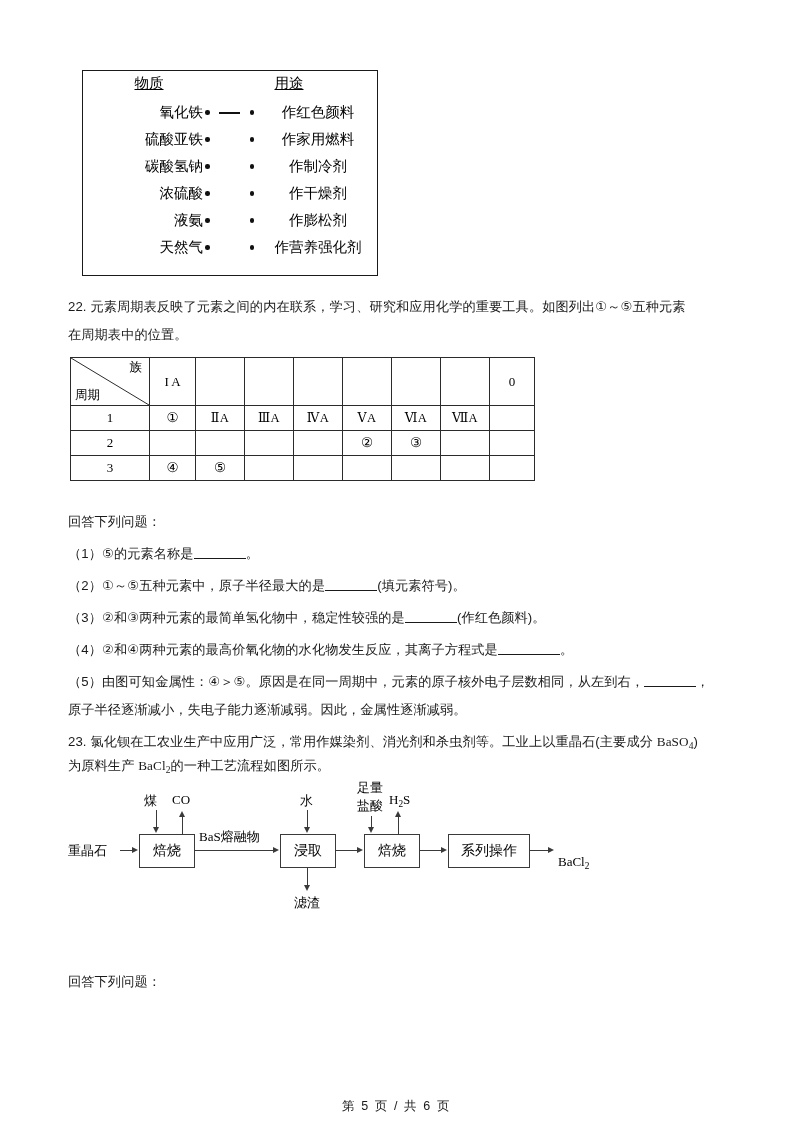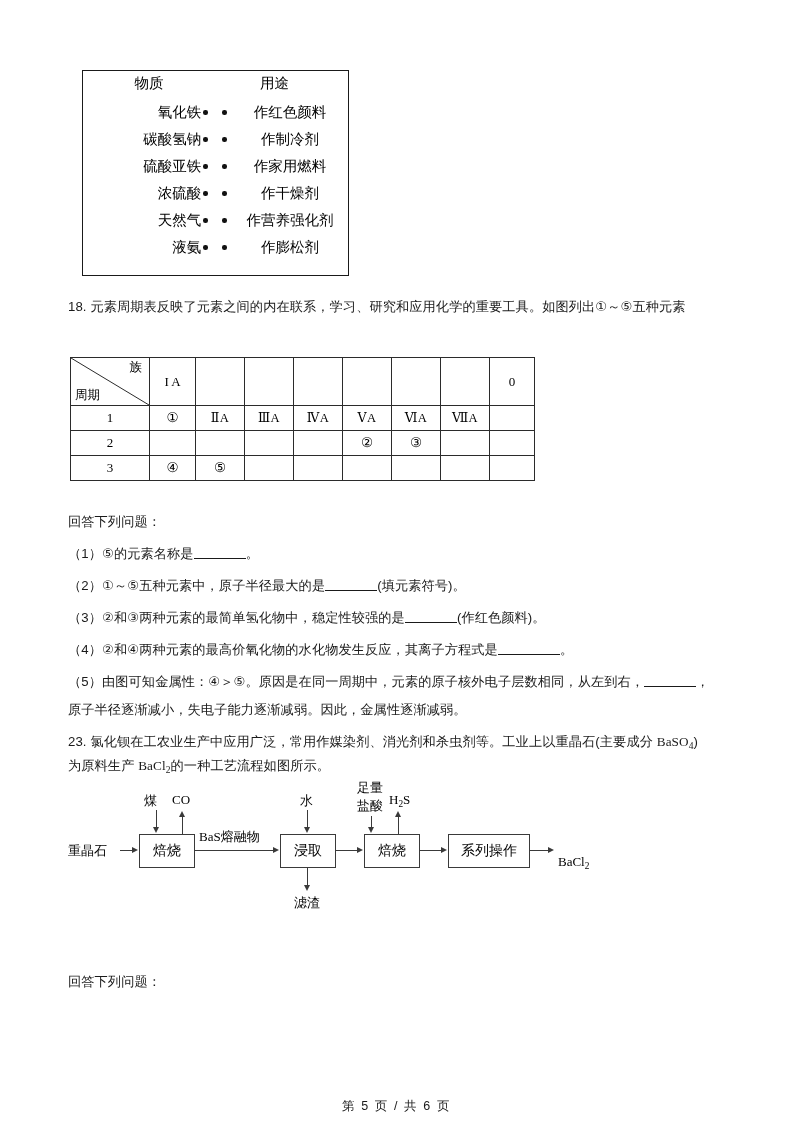--- a/index.html
+++ b/index.html
@@ -20,24 +20,25 @@
     left: 0; top: 0;
     width: 793px;
     height: 1122px;
   }
 
   
   .match-box {
     position: absolute;
     left: 82px;
     top: 70px;
-    width: 267px;
+    width: 296px;
     height: 206px;
     border: 1px solid #1a1a1a;
     box-sizing: border-box;
+    text-decoration: underline;
   }
   .match-grid {
     position: absolute;
     left: 0; top: 14px;
     width: 100%;
   }
   .match-row {
     display: flex;
     align-items: center;
     height: 27px;
@@ -276,83 +277,84 @@
         <div class="mr-mid">
             <div class="link-line"></div>
           </div>
         <div class="mr-dotr">
             <span class="bullet"></span>
           </div>
         <div class="mr-right">作红色颜料</div>
       </div>
 
       <div class="match-row">
+        <div class="mr-left">硫酸亚铁</div>
+        <div class="mr-dotl">
+            <span class="bullet"></span>
+          </div>
+        <div class="mr-mid"></div>
+        <div class="mr-dotr">
+            <span class="bullet"></span>
+          </div>
+        <div class="mr-right">作家用燃料</div>
+      </div>
+
+      <div class="match-row">
         <div class="mr-left">碳酸氢钠</div>
         <div class="mr-dotl">
             <span class="bullet"></span>
           </div>
         <div class="mr-mid"></div>
         <div class="mr-dotr">
             <span class="bullet"></span>
           </div>
         <div class="mr-right">作制冷剂</div>
-      </div>
-
-      <div class="match-row">
-        <div class="mr-left">硫酸亚铁</div>
-        <div class="mr-dotl">
-            <span class="bullet"></span>
-          </div>
-        <div class="mr-mid"></div>
-        <div class="mr-dotr">
-            <span class="bullet"></span>
-          </div>
-        <div class="mr-right">作家用燃料</div>
       </div>
 
       <div class="match-row">
         <div class="mr-left">浓硫酸</div>
         <div class="mr-dotl">
             <span class="bullet"></span>
           </div>
         <div class="mr-mid"></div>
         <div class="mr-dotr">
             <span class="bullet"></span>
           </div>
         <div class="mr-right">作干燥剂</div>
       </div>
 
       <div class="match-row">
+        <div class="mr-left">液氨</div>
+        <div class="mr-dotl">
+            <span class="bullet"></span>
+          </div>
+        <div class="mr-mid"></div>
+        <div class="mr-dotr">
+            <span class="bullet"></span>
+          </div>
+        <div class="mr-right">作膨松剂</div>
+      </div>
+
+      <div class="match-row">
         <div class="mr-left">天然气</div>
         <div class="mr-dotl">
             <span class="bullet"></span>
           </div>
         <div class="mr-mid"></div>
         <div class="mr-dotr">
             <span class="bullet"></span>
           </div>
         <div class="mr-right">作营养强化剂</div>
       </div>
 
-      <div class="match-row">
-        <div class="mr-left">液氨</div>
-        <div class="mr-dotl">
-            <span class="bullet"></span>
-          </div>
-        <div class="mr-mid"></div>
-        <div class="mr-dotr">
-            <span class="bullet"></span>
-          </div>
-        <div class="mr-right">作膨松剂</div>
-      </div>
-
     </div>
   </div>
 
-  <div class="ptext" style="top:293px;">18. 元素周期表反映了元素之间的内在联系，学习、研究和应用化学的重要工具。如图列出①～⑤五种元素</div>
+  <div class="ptext" style="top:293px;">22. 元素周期表反映了元素之间的内在联系，学习、研究和应用化学的重要工具。如图列出①～⑤五种元素</div>
+  <div class="ptext" style="top:321px;">在周期表中的位置。</div>
 
   <table class="ptable">
     <tbody>
         <tr>
       <td class="corner hdr">
         <div class="corner-inner">
           <svg class="diag" viewBox="0 0 78 47" preserveAspectRatio="none">
             <line x1="0" y1="0" x2="78" y2="47" stroke="#2b2b2b" stroke-width="1"></line>
           </svg>
           <span class="zu">族</span>

